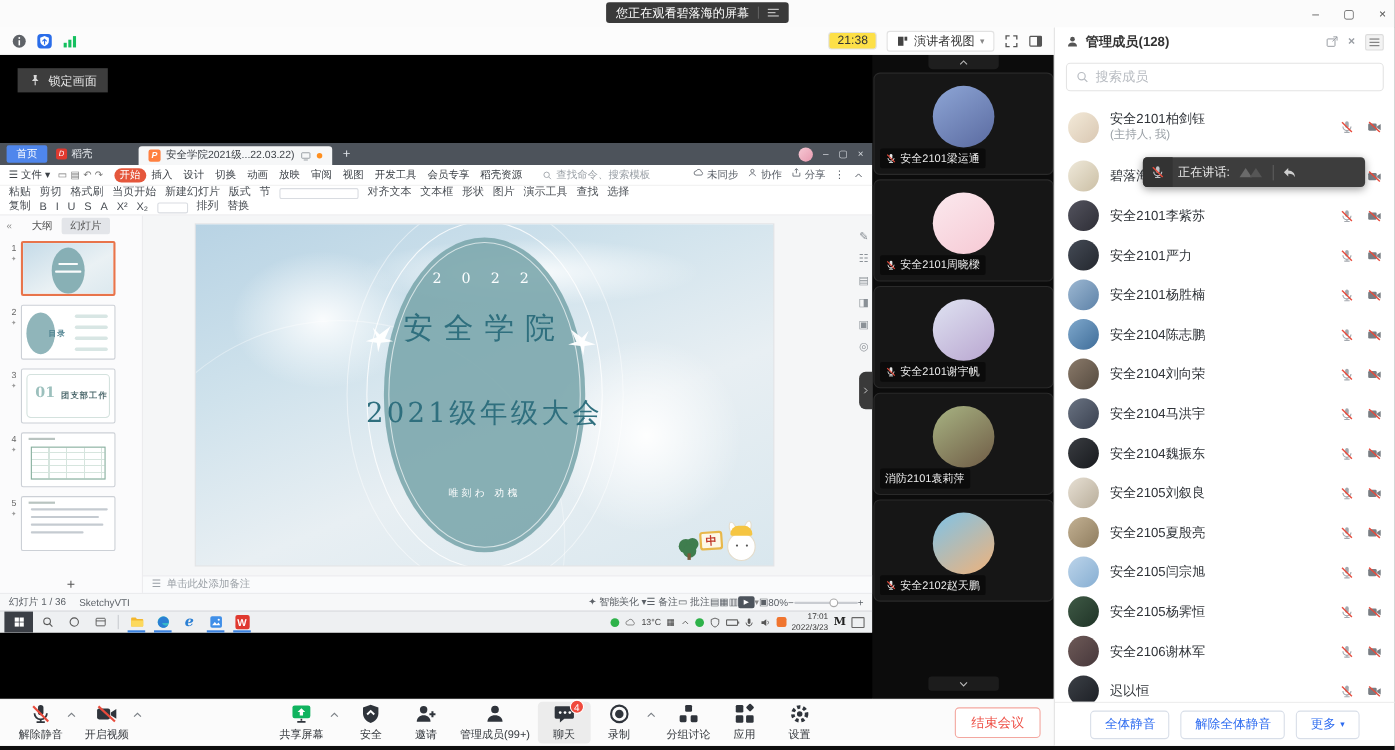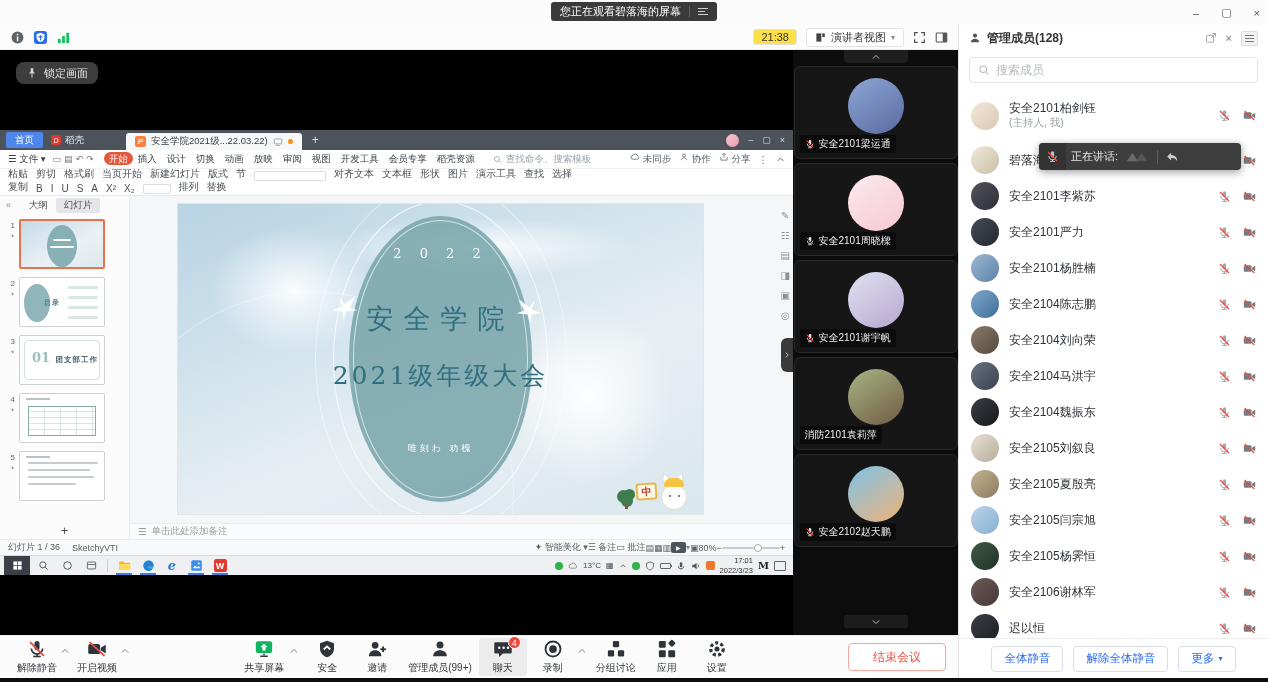--- a/index.html
+++ b/index.html
@@ -20,21 +20,21 @@
 .content{display:flex;height:653px}
 .main-col{width:958px;display:flex;flex-direction:column}
 .topbar{height:25px;background:#fcfcfc;border-bottom:1px solid #ececec;display:flex;align-items:center;padding:0 10px;gap:8px}
 .tb-right{margin-left:auto;display:flex;align-items:center;gap:9px;color:#555}
 .time-box{border:1px solid #e2e2e2;border-radius:3px;font-size:11px;color:#333;padding:1px 7px;background:#fde047}
 .view-box{border:1px solid #e2e2e2;border-radius:3px;font-size:11px;color:#333;padding:1px 8px;background:#fff;display:flex;align-items:center;gap:5px}
 .caret{font-size:8px;color:#888}
 
 .stage{height:585px;background:#000;display:flex;position:relative}
 .share{width:793px;position:relative;background:#000}
-.lock-pill{position:absolute;left:16px;top:12px;height:22px;background:#3d3d3d;border-radius:8px;color:#e6e6e6;font-size:11px;display:flex;align-items:center;gap:6px;padding:0 10px;z-index:5}
+.lock-pill{position:absolute;left:16px;top:12px;height:22px;background:#3d3d3d;border-radius:0;color:#e6e6e6;font-size:11px;display:flex;align-items:center;gap:6px;padding:0 10px;z-index:5}
 .strip-handle{position:absolute;right:0;top:288px;width:12px;height:34px;background:#3a3a3a;border-radius:6px 0 0 6px;display:grid;place-items:center;color:#ccc;z-index:5}
 
 .wps{position:absolute;left:0;top:80px;width:793px;height:445px;display:flex;flex-direction:column;background:#fff}
 .wps-tabbar{height:20px;background:#4d535b;display:flex;align-items:center;padding-left:6px}
 .tab-home{background:#4f86ec;color:#fff;font-size:9.5px;height:16px;border-radius:2px;padding:0 9px;display:flex;align-items:center}
 .tab-docer{color:#e6e9ed;font-size:9.5px;display:flex;align-items:center;gap:4px;padding:0 8px}
 .docer-ic{width:10px;height:10px;background:#e0392f;border-radius:2px;color:#fff;font-size:7px;display:grid;place-items:center}
 .tab-doc{background:#f6f7f8;height:17px;border-radius:3px 3px 0 0;display:flex;align-items:center;font-size:9.5px;color:#3a3f45;padding:0 9px;gap:5px;margin-left:34px;align-self:flex-end}
 .p-ic{width:11px;height:11px;background:#ff8040;border-radius:2px;color:#fff;font-size:8px;font-weight:bold;display:grid;place-items:center}
 .dot-unsaved{width:5px;height:5px;border-radius:50%;background:#ff8f1f}
@@ -81,21 +81,21 @@
 .wps-right{flex:1;display:flex;flex-direction:column;min-width:0;background:#f5f6f7}
 .canvas{flex:1;position:relative;overflow:hidden}
 .slide{position:absolute;left:48px;top:8px;width:525px;height:310px;box-shadow:0 0 0 1px #e3e4e6;overflow:hidden;background:radial-gradient(closest-side at 22% 28%,rgba(255,255,255,.9),rgba(255,255,255,0) 72%),radial-gradient(closest-side at 78% 62%,rgba(255,255,255,.95),rgba(255,255,255,0) 75%),radial-gradient(closest-side at 58% 14%,rgba(255,255,255,.85),rgba(255,255,255,0) 70%),linear-gradient(158deg,#b8d3e4 0%,#cfe2ec 32%,#e8eff3 62%,#d9e7ee 100%)}
 .ellipse{position:absolute;left:32.5%;top:4%;width:35%;height:92%;border-radius:50%;background:rgba(124,167,173,.9)}
 .ellipse:after{content:"";position:absolute;inset:4px;border:1px solid rgba(255,255,255,.65);border-radius:50%}
 .ring{position:absolute;border:1px solid rgba(255,255,255,.8);border-radius:50%}
 .r1{left:29.5%;top:-1%;width:41%;height:102%}
 .r2{left:26%;top:-7%;width:48%;height:114%;opacity:.6}
 .r3{left:-14%;top:28%;width:78%;height:130%;opacity:.45}
 .sl-year{position:absolute;left:0;right:0;top:42px;text-align:center;color:#fcfeff;font-size:13px;letter-spacing:7px;font-family:"DejaVu Serif",serif}
-.sl-t1{position:absolute;left:0;right:0;top:97px;text-align:center;color:#2f6f7e;font-size:27px;letter-spacing:10px;font-family:"DejaVu Serif",serif}
+.sl-t1{position:absolute;left:0;right:0;top:76px;text-align:center;color:#2f6f7e;font-size:27px;letter-spacing:10px;font-family:"DejaVu Serif",serif}
 .sl-t2{position:absolute;left:0;right:0;top:155px;text-align:center;color:#2f6f7e;font-size:25px;letter-spacing:3px;font-family:"DejaVu Serif",serif;white-space:nowrap}
 .sl-sub{position:absolute;left:0;right:0;top:238px;text-align:center;color:rgba(255,255,255,.95);font-size:9px;letter-spacing:3px}
 .crane{position:absolute;width:30px;height:30px}
 .crane.left{left:29%;top:29%}
 .crane.right{left:64%;top:30%;transform:scaleX(-1)}
 .sticker{position:absolute;right:6px;bottom:2px;width:80px;height:54px}
 .stree{position:absolute;left:0;bottom:3px;width:20px;height:20px}
 .stree i{position:absolute;border-radius:50%;background:#3f7d4e}
 .stree .c1{left:0;bottom:6px;width:13px;height:13px}
 .stree .c2{left:7px;bottom:9px;width:11px;height:11px}
@@ -141,21 +141,21 @@
 .strip-down{position:absolute;bottom:7px;left:50%;transform:translateX(-50%);width:64px;height:13px;background:rgba(30,30,30,.92);border-radius:3px;display:grid;place-items:center;color:#bbb;z-index:3}
 
 .toolbar{height:43px;background:#fbfbfb;border-top:1px solid #eaeaea;display:flex;align-items:center;padding:0 12px}
 .tb-left{display:flex;align-items:center}
 .tb-center{flex:1;display:flex;align-items:center;justify-content:center;gap:2px}
 .tb-item{position:relative;display:flex;flex-direction:column;align-items:center;justify-content:center;min-width:48px;height:38px;border-radius:4px;gap:2px;padding:0 5px}
 .tb-item .lbl{font-size:10px;color:#33373c;white-space:nowrap}
 .tb-item.active{background:#ececec}
 .badge{position:absolute;top:-2px;right:6px;background:#f0493c;color:#fff;border-radius:8px;min-width:13px;height:13px;font-size:9px;display:grid;place-items:center;padding:0 2px;border:1px solid #fff}
 .tb-chev{margin:0 2px 12px -2px;color:#7a7f85}
-.end-btn{margin-left:auto;border:1px solid #f3a79f;color:#ee4f45;background:#fff;border-radius:4px;height:28px;padding:0 24px;font-size:12px;display:flex;align-items:center}
+.end-btn{margin-left:auto;border:1px solid #f3a79f;color:#ee4f45;background:#fff;border-radius:4px;height:28px;padding:0 14px;font-size:12px;display:flex;align-items:center}
 
 .member-panel{width:310px;border-left:1px solid #e3e3e3;display:flex;flex-direction:column;background:#fff;position:relative}
 .mp-header{height:26px;display:flex;align-items:center;padding:0 10px;gap:6px;font-size:12px;color:#333;font-weight:600;flex:none}
 .mp-hicons{margin-left:auto;display:flex;align-items:center;gap:9px;color:#9a9ea4}
 .mp-menu{width:17px;height:15px;border:1px solid #dcdcdc;background:#f3f3f3;border-radius:2px;display:flex;flex-direction:column;justify-content:center;align-items:center;gap:2px}
 .mp-menu i{display:block;width:9px;height:1px;background:#777}
 .search-wrap{padding:6px 10px;flex:none}
 .search-box{height:26px;border:1px solid #e4e4e4;border-radius:4px;display:flex;align-items:center;gap:6px;padding:0 8px;color:#b7bbc1}
 .search-box input{border:none;outline:none;font-size:12px;color:#333;flex:1;background:transparent}
 .search-box input::placeholder{color:#b7bbc1}

